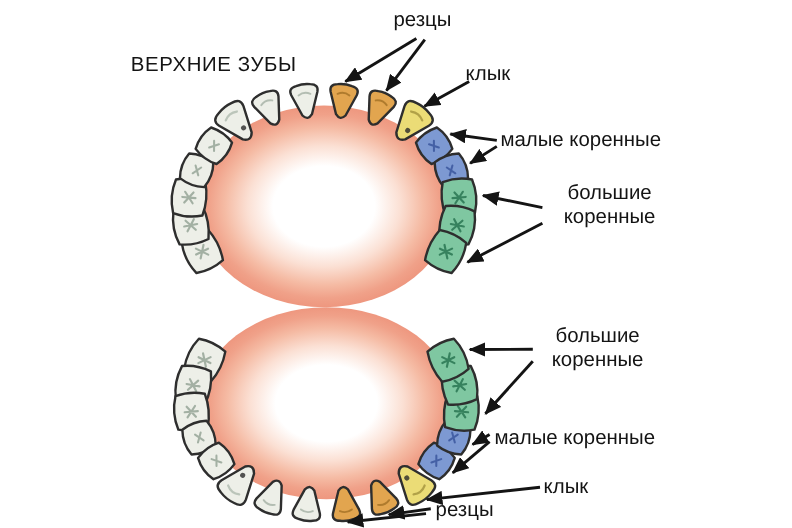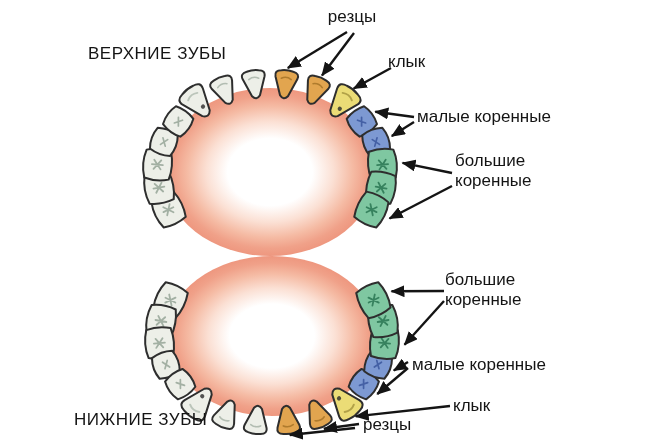--- a/index.html
+++ b/index.html
@@ -13,22 +13,22 @@
   .stage svg{position:absolute;left:0;top:0;}
   .lbl{
     position:absolute;
     font-weight:normal;
     font-size:17px;
     line-height:19px;
     color:#141414;
     white-space:nowrap;
   }
   .title{font-size:17px;letter-spacing:0.5px;}
-  .wrap{white-space:normal;text-align:left;line-height:20px;}
-  .l-title-upper{left:88px;top:44px;}
+  .wrap{white-space:normal;text-align:center;line-height:20px;}
+  .l-title-upper{left:109px;top:44px;}
   .l-title-lower{left:74px;top:410px;}
   .l-incisors-up{left:320px;top:7px;width:64px;text-align:center;}
   .l-canine-up{left:388px;top:52px;}
   .l-premolars-up{left:417px;top:107px;}
   .l-molars-up{left:455px;top:151px;width:106px;}
   .l-molars-low{left:445px;top:270px;width:106px;}
   .l-premolars-low{left:412px;top:355px;}
   .l-canine-low{left:453px;top:396px;}
   .l-incisors-low{left:363px;top:415px;}
 </style>
@@ -194,21 +194,20 @@
       <line x1="444" y1="291" x2="391.5" y2="291.3" stroke="#141414" stroke-width="2.4" marker-end="url(#ah)"></line>
       <line x1="444" y1="301" x2="404.5" y2="344.8" stroke="#141414" stroke-width="2.4" marker-end="url(#ah)"></line>
       <line x1="408" y1="362" x2="393.8" y2="370.5" stroke="#141414" stroke-width="2.4" marker-end="url(#ah)"></line>
       <line x1="408" y1="368" x2="377.3" y2="394.0" stroke="#141414" stroke-width="2.4" marker-end="url(#ah)"></line>
       <line x1="450" y1="406" x2="355.7" y2="416.4" stroke="#141414" stroke-width="2.4" marker-end="url(#ah)"></line>
       <line x1="359" y1="424" x2="324.0" y2="428.8" stroke="#141414" stroke-width="2.4" marker-end="url(#ah)"></line>
       <line x1="355" y1="428" x2="289.8" y2="435.0" stroke="#141414" stroke-width="2.4" marker-end="url(#ah)"></line>
     </svg>
 
   <div class="lbl title l-title-upper">ВЕРХНИЕ ЗУБЫ</div>
-  <div class="lbl title l-title-lower">НИЖНИЕ ЗУБЫ</div>
 
   <div class="lbl l-incisors-up">резцы</div>
   <div class="lbl l-canine-up">клык</div>
   <div class="lbl l-premolars-up">малые коренные</div>
   <div class="lbl wrap l-molars-up">большие коренные</div>
   <div class="lbl wrap l-molars-low">большие коренные</div>
   <div class="lbl l-premolars-low">малые коренные</div>
   <div class="lbl l-canine-low">клык</div>
   <div class="lbl l-incisors-low">резцы</div>
 </div>

